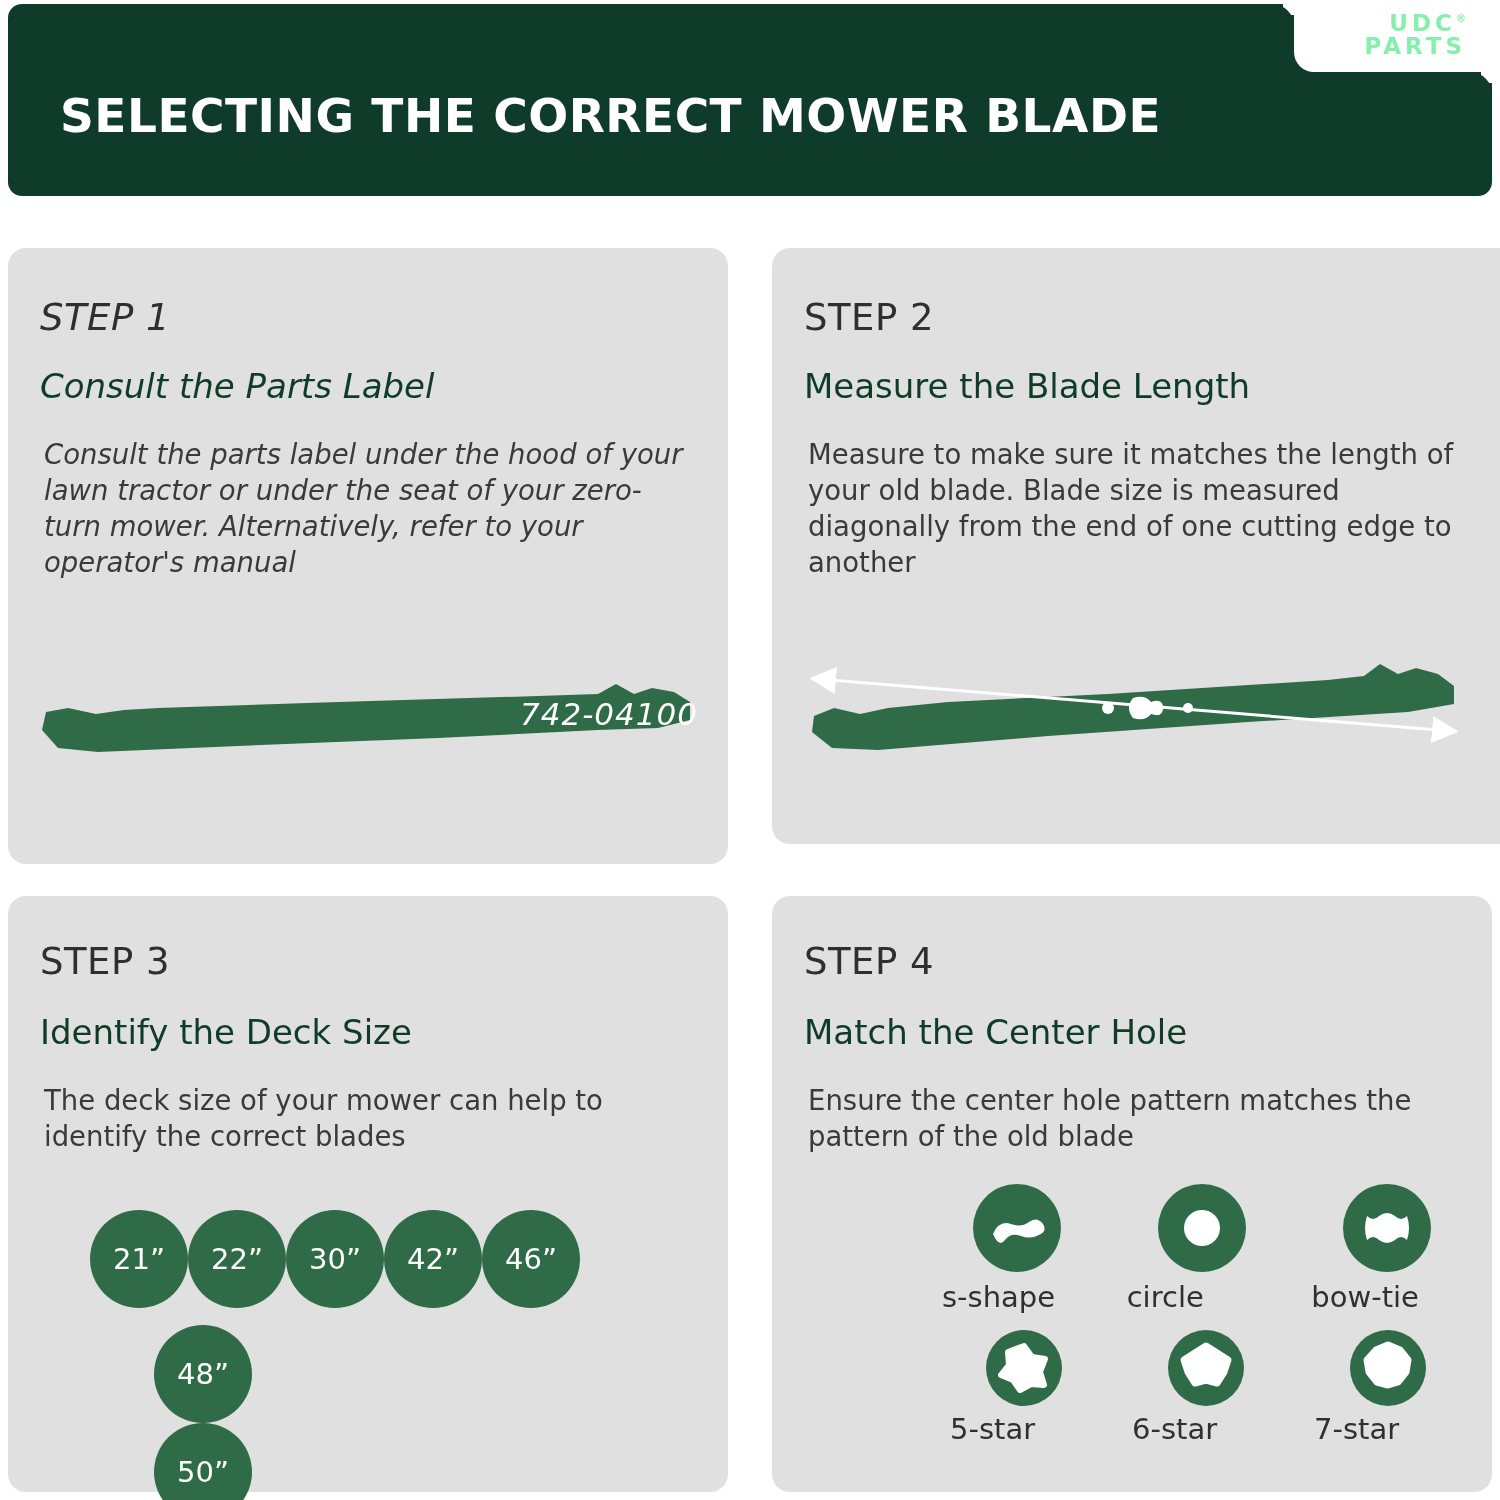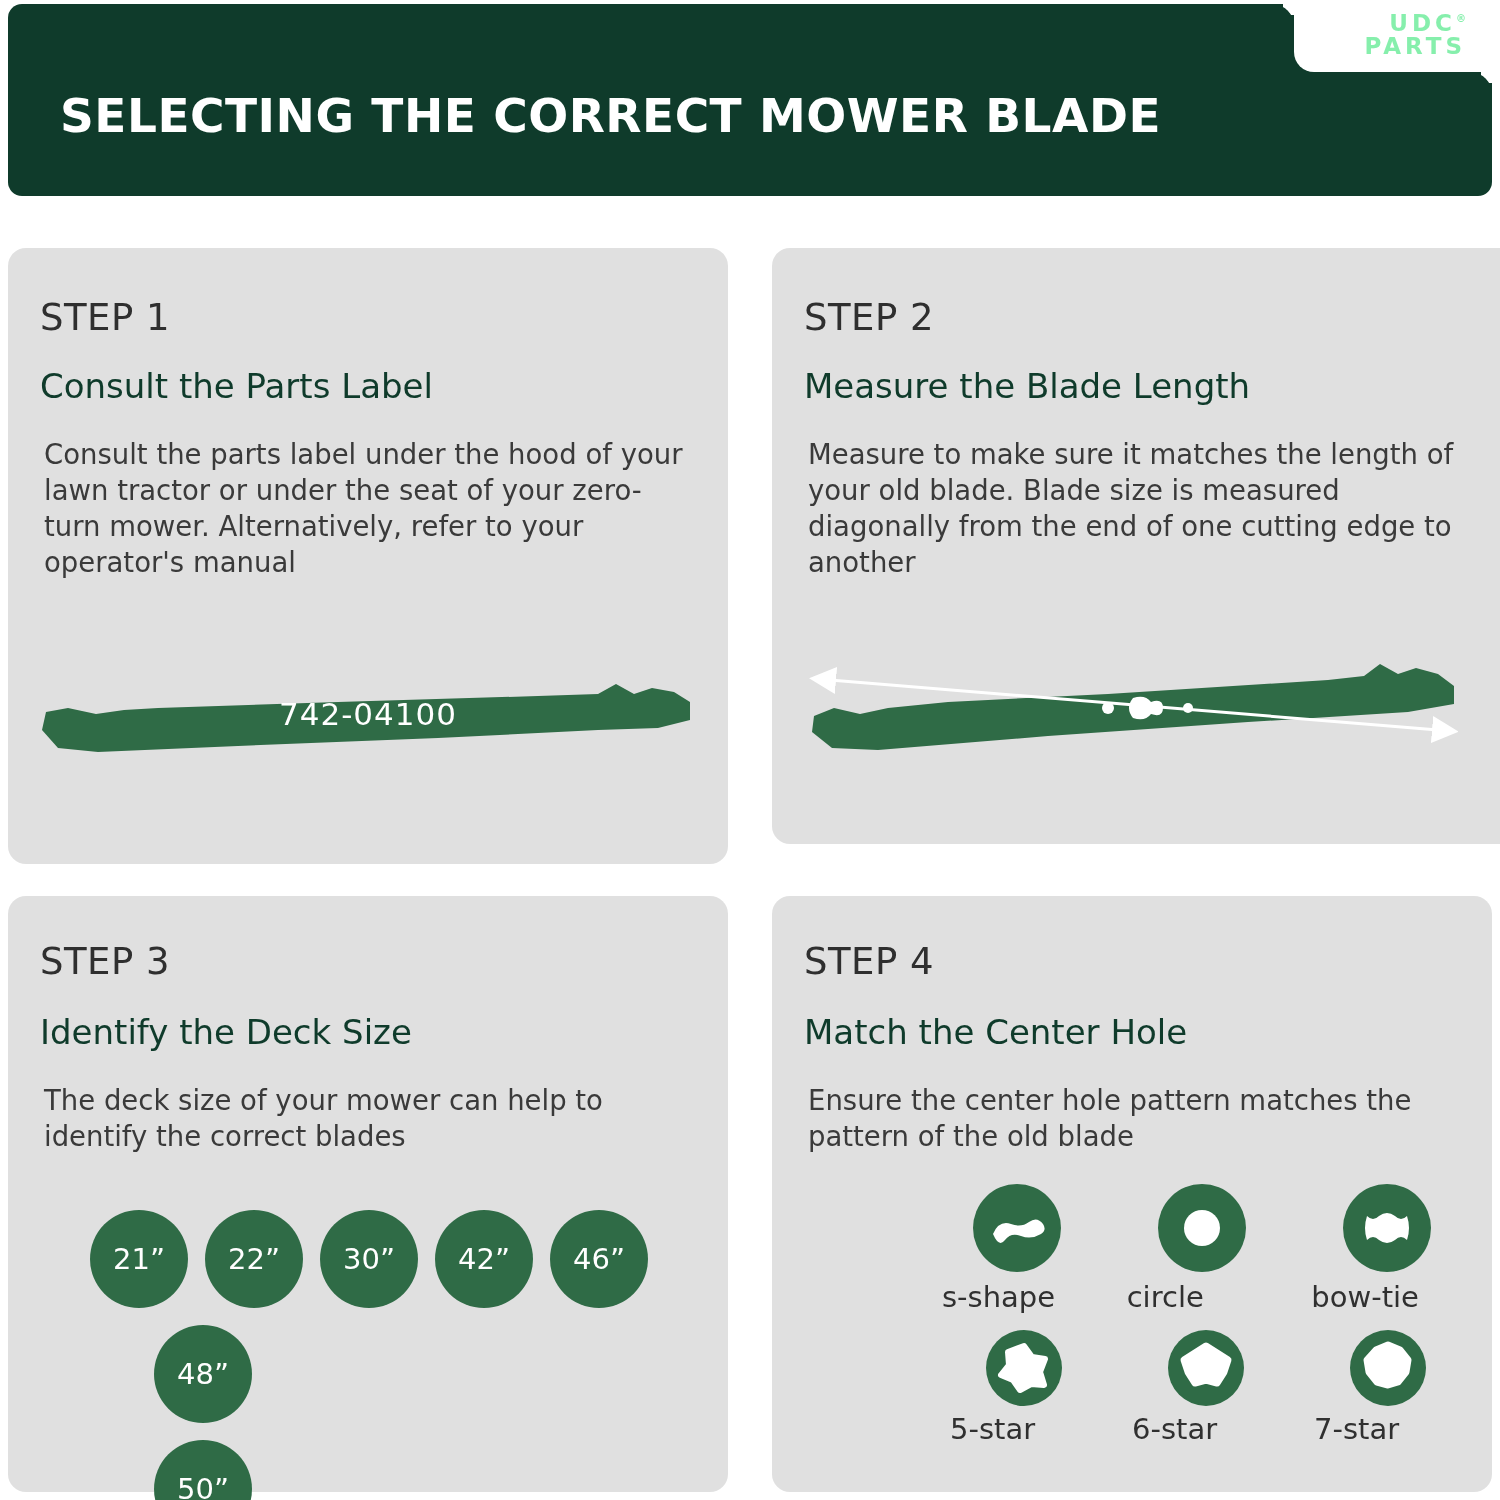--- a/index.html
+++ b/index.html
@@ -65,21 +65,21 @@
     font-family: "DejaVu Sans", sans-serif;
   }
   .logo .r { font-size: 10px; vertical-align: super; letter-spacing: 0; }
 
   
   .card {
     position: absolute;
     background: #e0e0e0;
     border-radius: 18px;
   }
-  #card-1 { left: 8px;   top: 248px; width: 720px; height: 616px; }
+  #card-1 { left: 8px;   top: 248px; width: 720px; height: 616px; font-style: italic; }
   #card-2 { left: 772px; top: 248px; width: 868px; height: 596px; }
   #card-3 { left: 8px;   top: 896px; width: 720px; height: 596px; }
   #card-4 { left: 772px; top: 896px; width: 720px; height: 596px; }
 
   .step-label {
     position: absolute;
     left: 32px; top: 48px;
     font-size: 37px;
     color: #2f2f2f;
     font-weight: 400;
@@ -105,29 +105,29 @@
   #card-3 .step-body, #card-4 .step-body { top: 186px; }
 
   
   .blade-wrap { position: absolute; }
   #blade-1 { left: 30px; top: 420px; width: 660px; height: 110px; }
   #blade-2 { left: 36px; top: 410px; width: 650px; height: 120px; }
   .blade-label {
     position: absolute;
     left: 0; right: 0;
     top: 28px;
-    text-align: center;
+    text-align: right;
     color: #ffffff;
     font-size: 31px;
     letter-spacing: 1px;
     pointer-events: none;
   }
 
   
-  .size-row { position: absolute; display: flex; gap: 17px; }
+  .size-row { position: absolute; display: flex; }
   #size-row-1 { left: 82px; top: 314px; }
   #size-row-2 { left: 146px; top: 429px; flex-direction: column; }
   .size-circle {
     width: 98px; height: 98px;
     border-radius: 50%;
     background: #2f6b46;
     color: #ffffff;
     font-size: 29px;
     display: flex; align-items: center; justify-content: center;
   }

